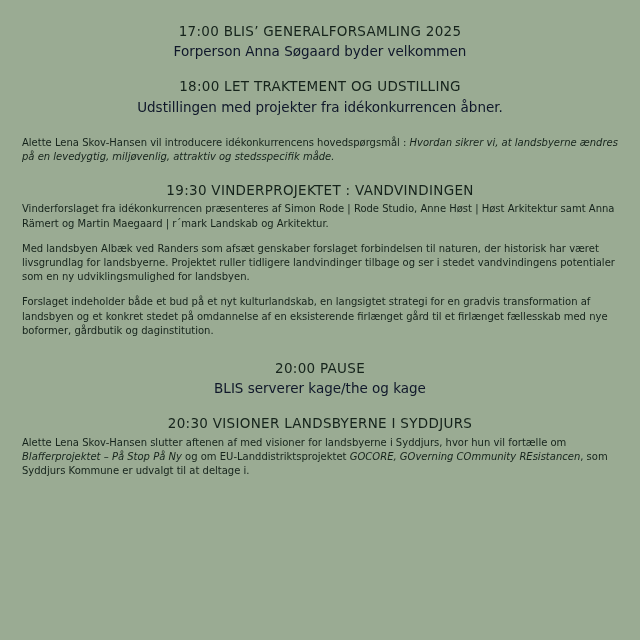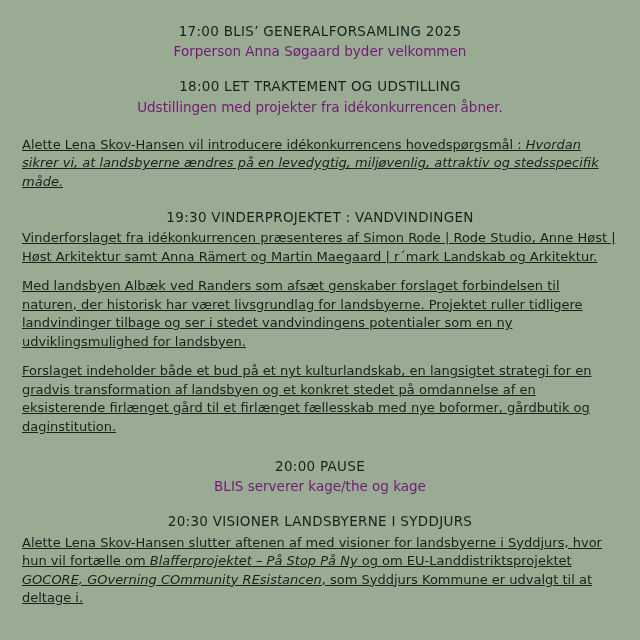--- a/index.html
+++ b/index.html
@@ -33,29 +33,28 @@
     line-height: 1.35;
     margin: 0 0 2px 0;
     text-transform: uppercase;
     color: #15231b;
   }
   .sub-centered {
     text-align: center;
     font-size: 13.5px;
     line-height: 1.35;
     margin: 0;
-    color: #701a75;
+    color: #0f172a;
   }
   .para {
-    font-size: 13px;
+    font-size: 10px;
     line-height: 1.42;
     margin: 0;
     text-align: left;
     color: #15231b;
-    text-decoration: underline;
   }
   .para + .para {
     margin-top: 11px;
   }
   .tight {
     margin-top: 3px;
   }
   .it {
     font-style: italic;
   }

